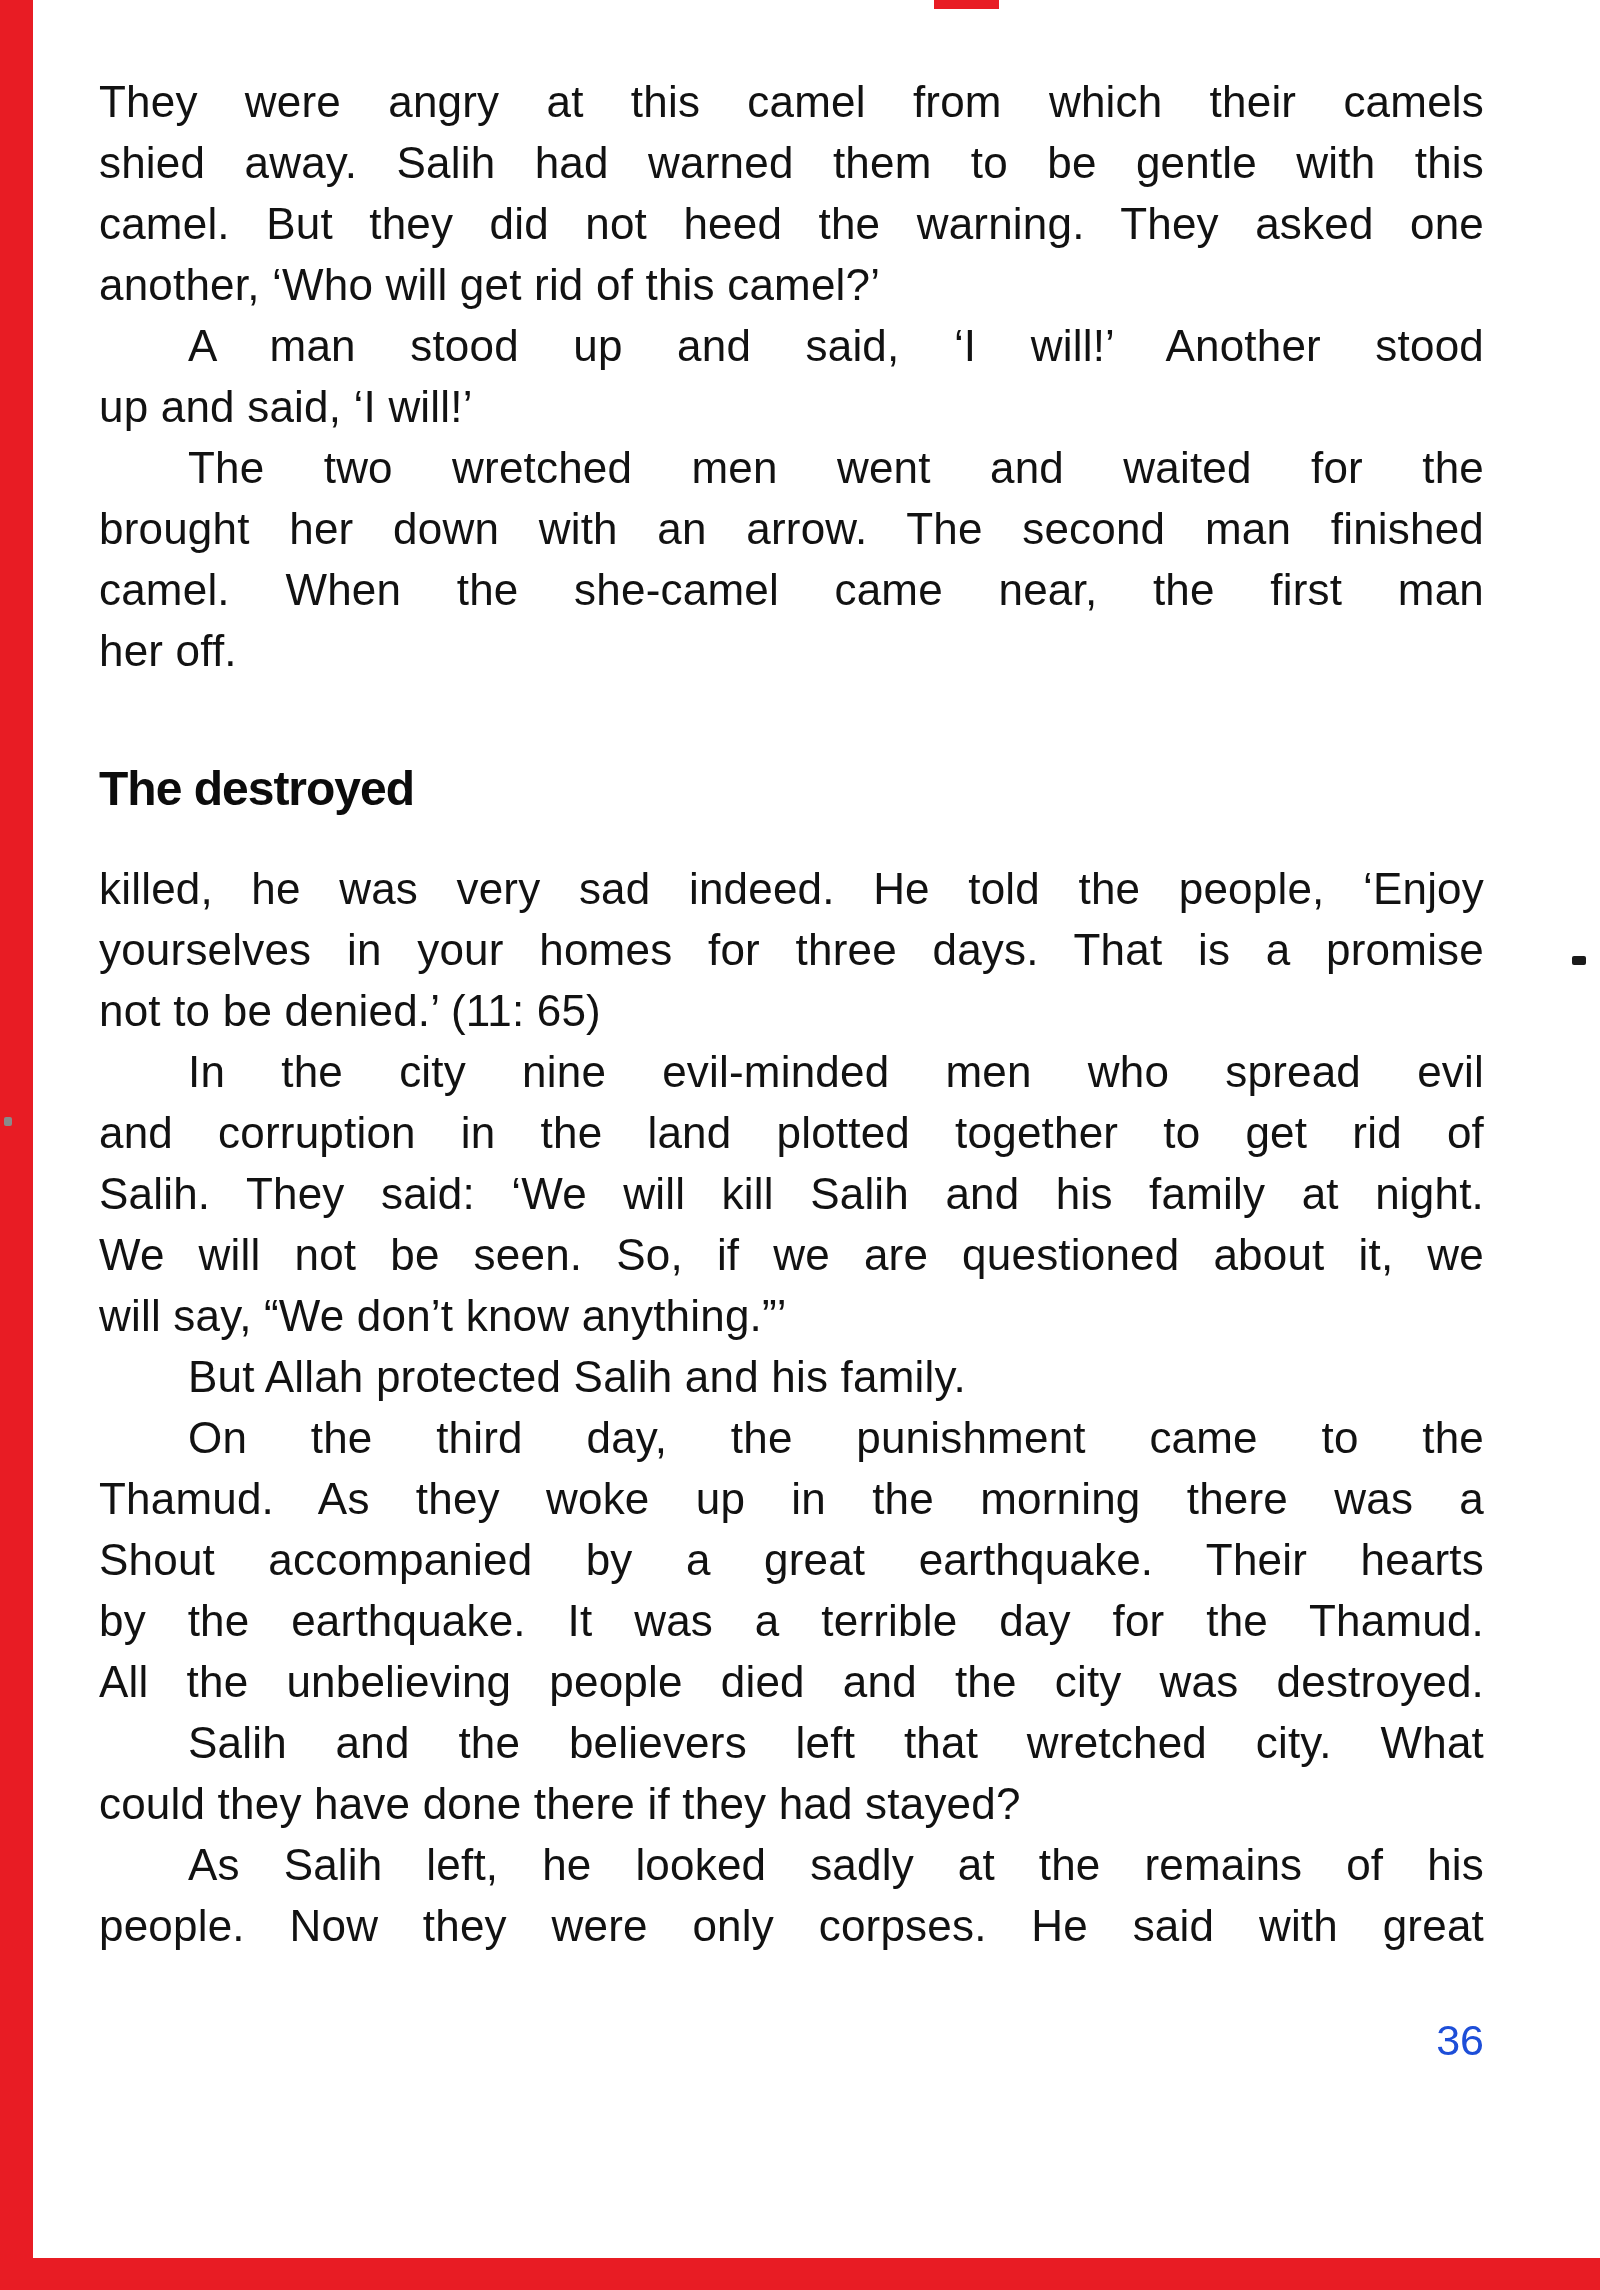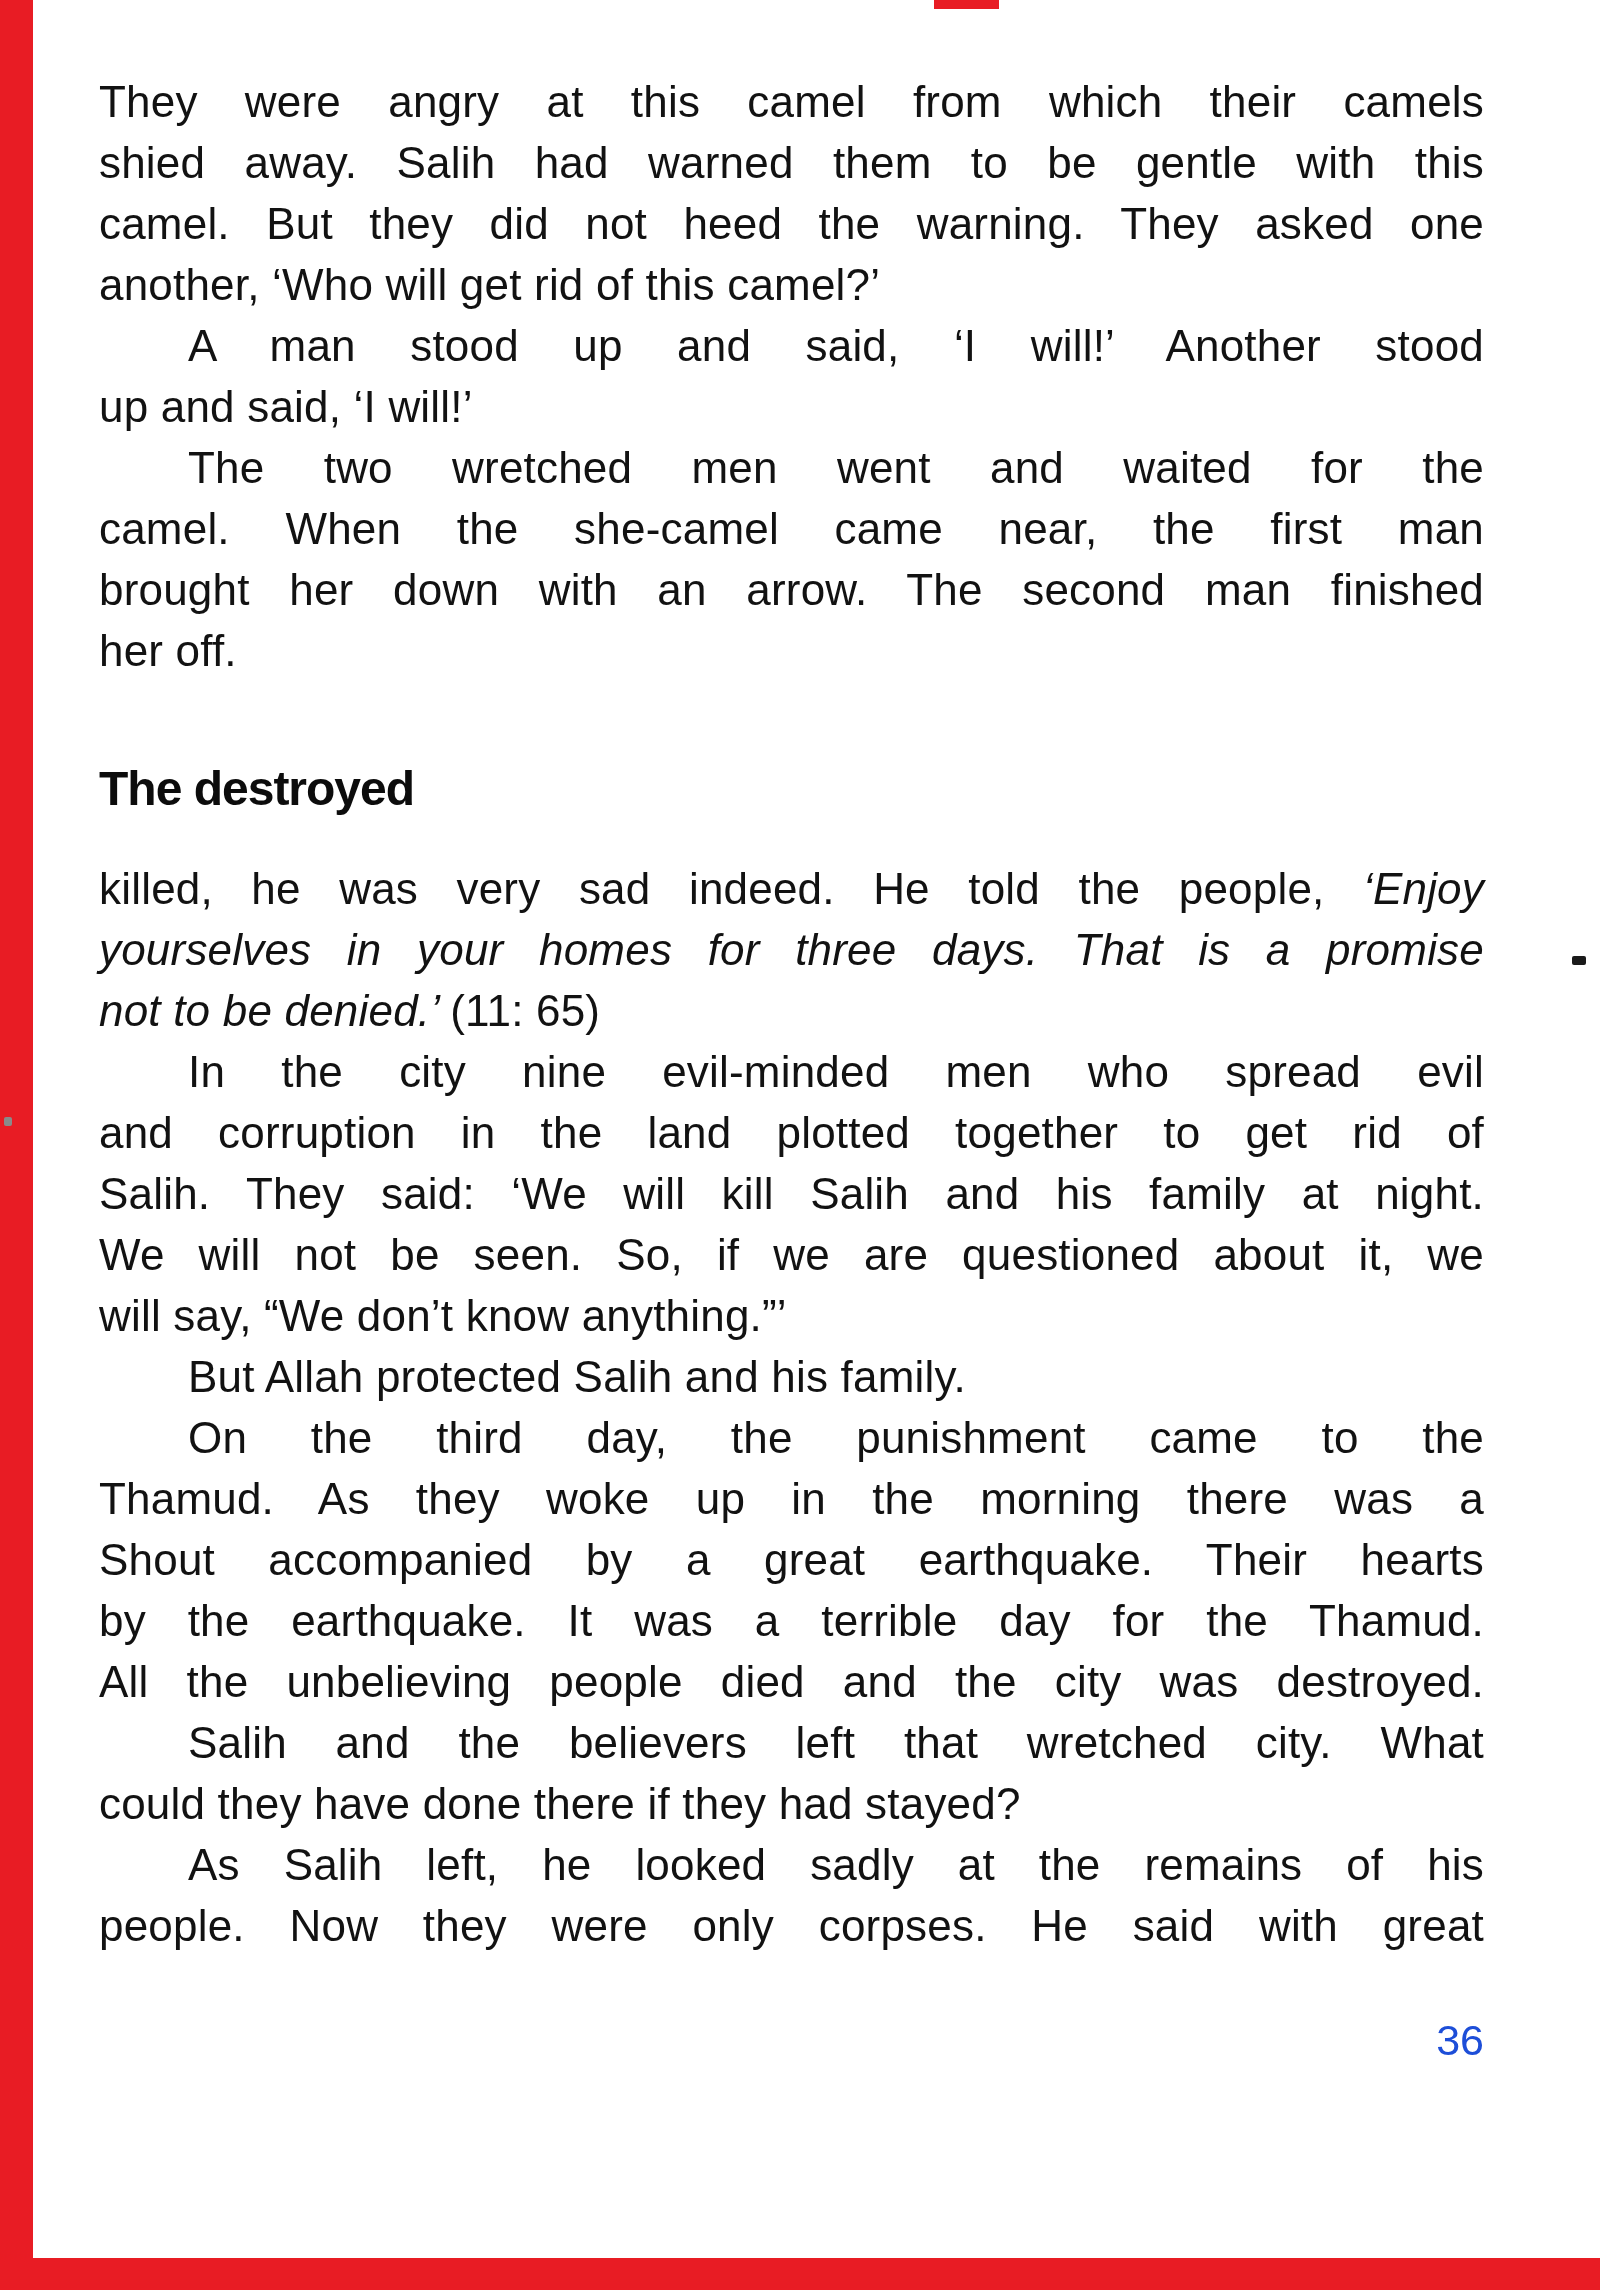--- a/index.html
+++ b/index.html
@@ -20,21 +20,21 @@
   .body-col{
     position:absolute;left:99px;top:71px;width:1385px;
   }
   .line{
     height:61px;line-height:61px;font-size:44px;
     white-space:normal;color:#121212;
     letter-spacing:0.2px;
   }
   .line.just{text-align:justify;text-align-last:justify;}
   .line.indent{text-indent:89px;}
-  .line .i{font-style:italic;}
+  .line .i{}
   .spacer-a{height:77px;}
   .spacer-b{height:39px;}
   .spacer-c{height:54px;}
   .heading{
     height:61px;line-height:61px;
     font-size:48px;font-weight:bold;letter-spacing:-1px;
     color:#0c0c0c;
   }
   .page-number{
     height:61px;line-height:61px;font-size:43px;
@@ -58,22 +58,22 @@
 
   <div class="body-col">
     <div id="section1">
         <div class="line just"><span>They were angry at this camel from which their camels</span></div>
         <div class="line just"><span>shied away. Salih had warned them to be gentle with this</span></div>
         <div class="line just"><span>camel. But they did not heed the warning. They asked one</span></div>
         <div class="line"><span>another, ‘Who will get rid of this camel?’</span></div>
         <div class="line just indent"><span>A man stood up and said, ‘I will!’ Another stood</span></div>
         <div class="line"><span>up and said, ‘I will!’</span></div>
         <div class="line just indent"><span>The two wretched men went and waited for the</span></div>
+        <div class="line just"><span>brought her down with an arrow. The second man finished</span></div>
         <div class="line just"><span>camel. When the she-camel came near, the first man</span></div>
-        <div class="line just"><span>brought her down with an arrow. The second man finished</span></div>
         <div class="line"><span>her off.</span></div>
       </div>
     <div class="spacer-a"></div>
     <div class="heading">The destroyed</div>
     <div class="spacer-b"></div>
     <div id="section2">
         <div class="line just"><span>killed, he was very sad indeed. He told the people, </span><span class="i">‘Enjoy</span></div>
         <div class="line just"><span class="i">yourselves in your homes for three days. That is a promise</span></div>
         <div class="line"><span class="i">not to be denied.’ </span><span>(11: 65)</span></div>
         <div class="line just indent"><span>In the city nine evil-minded men who spread evil</span></div>

